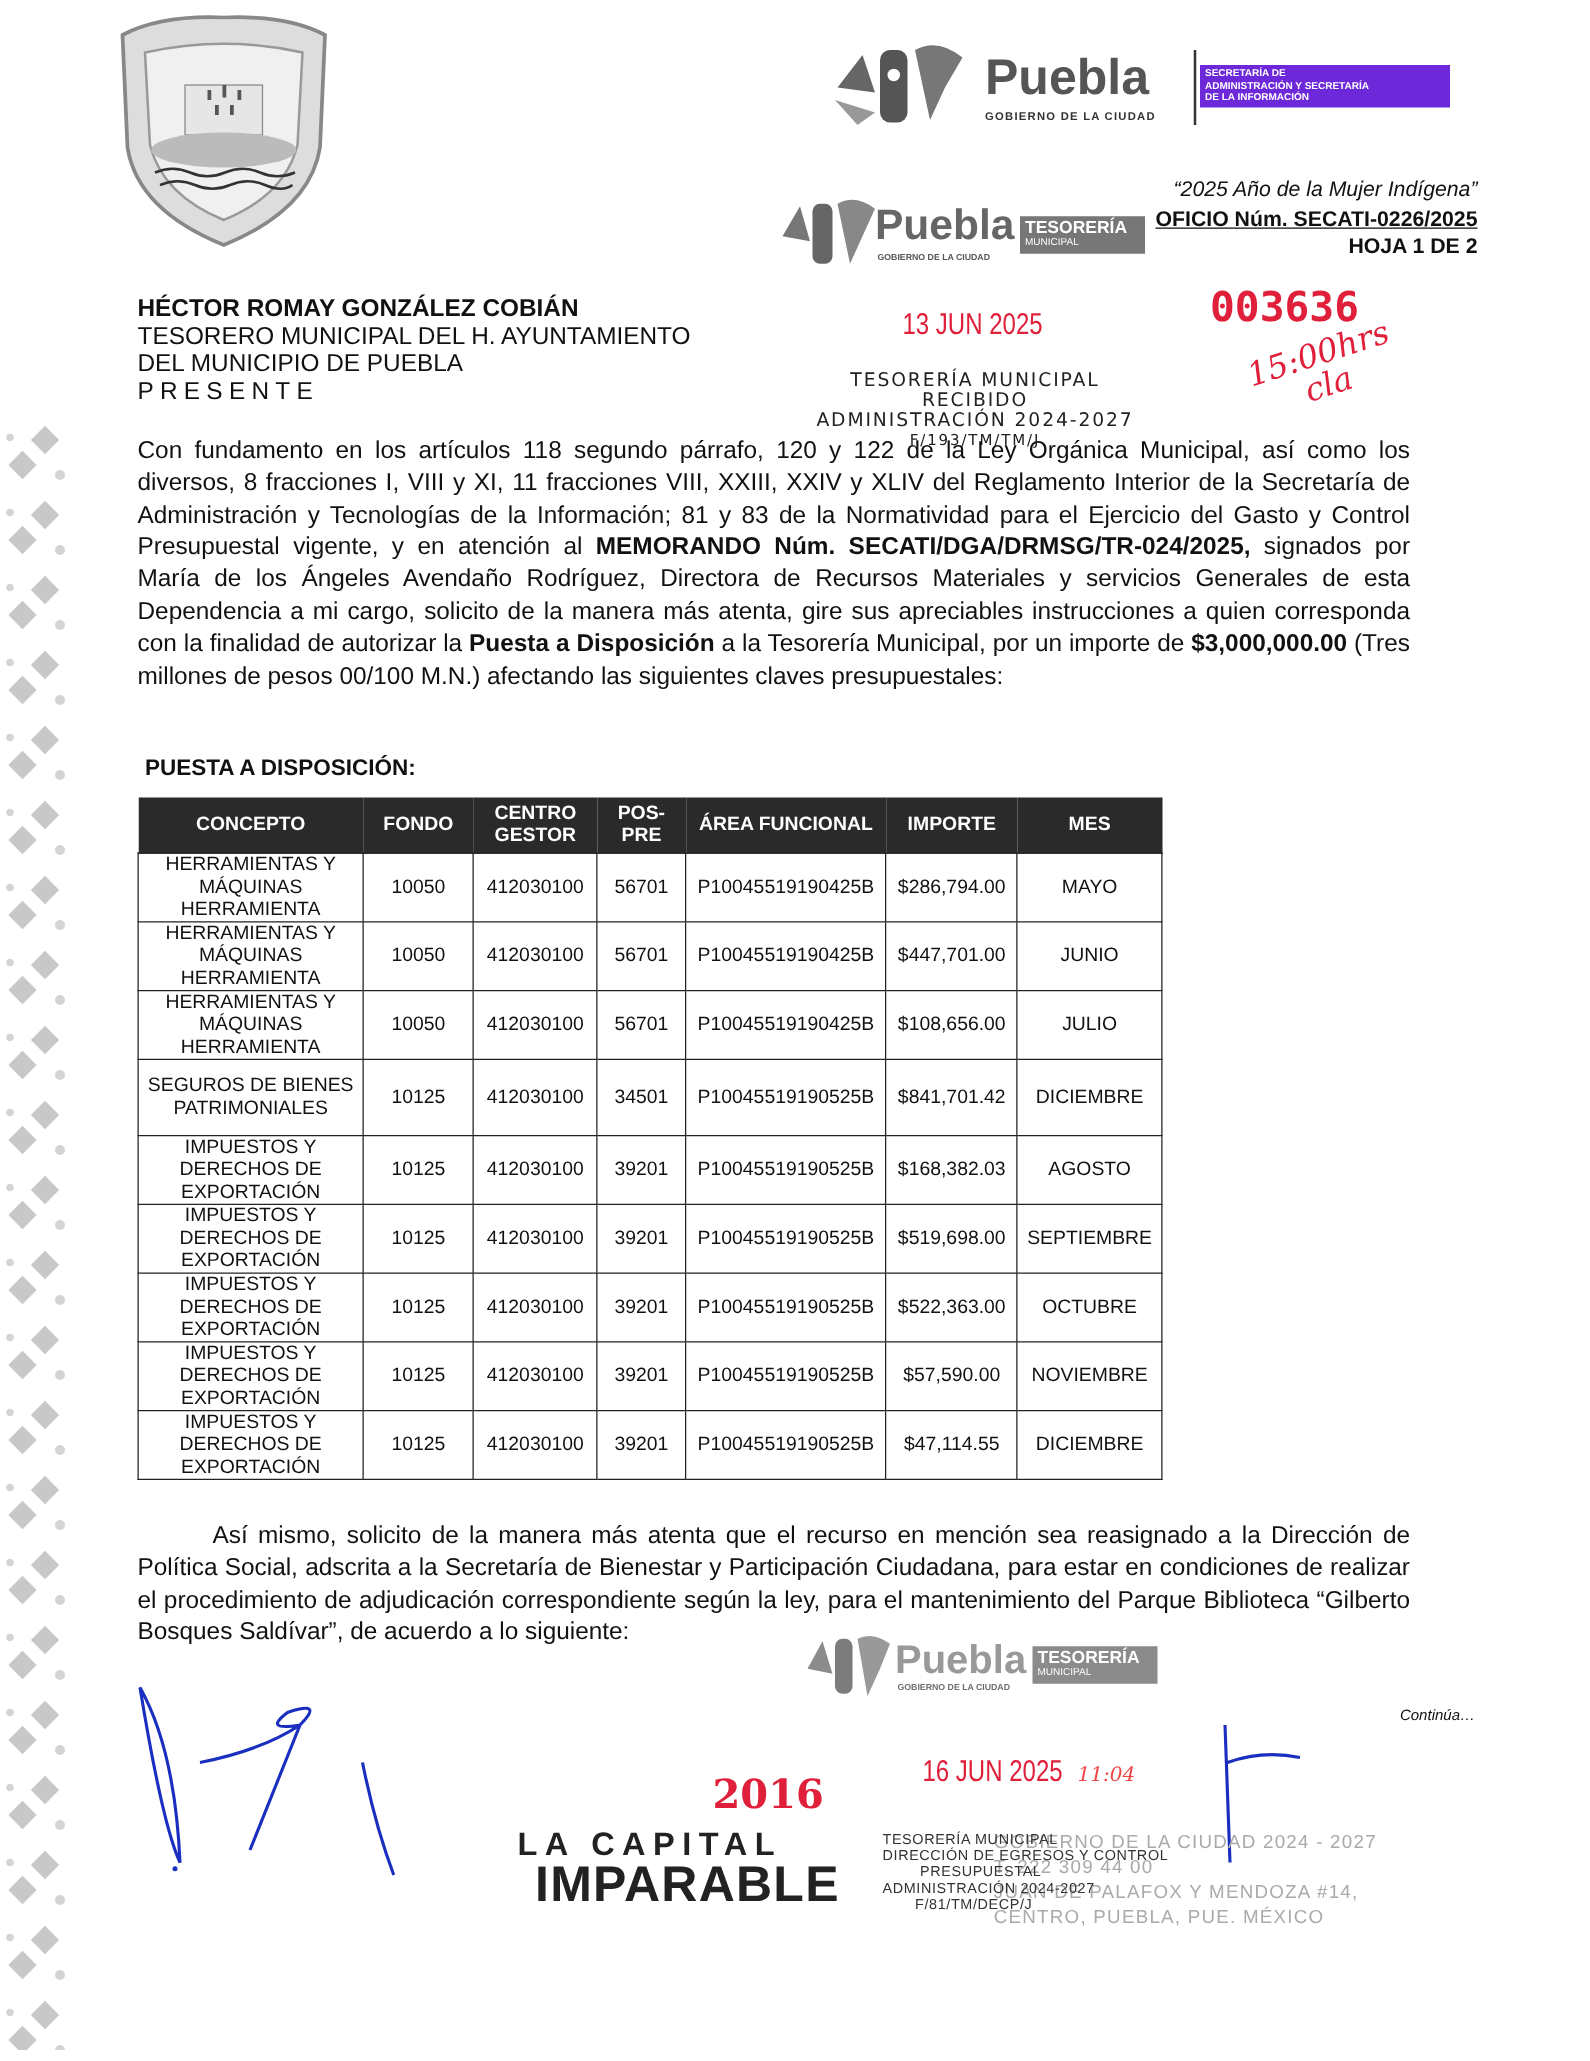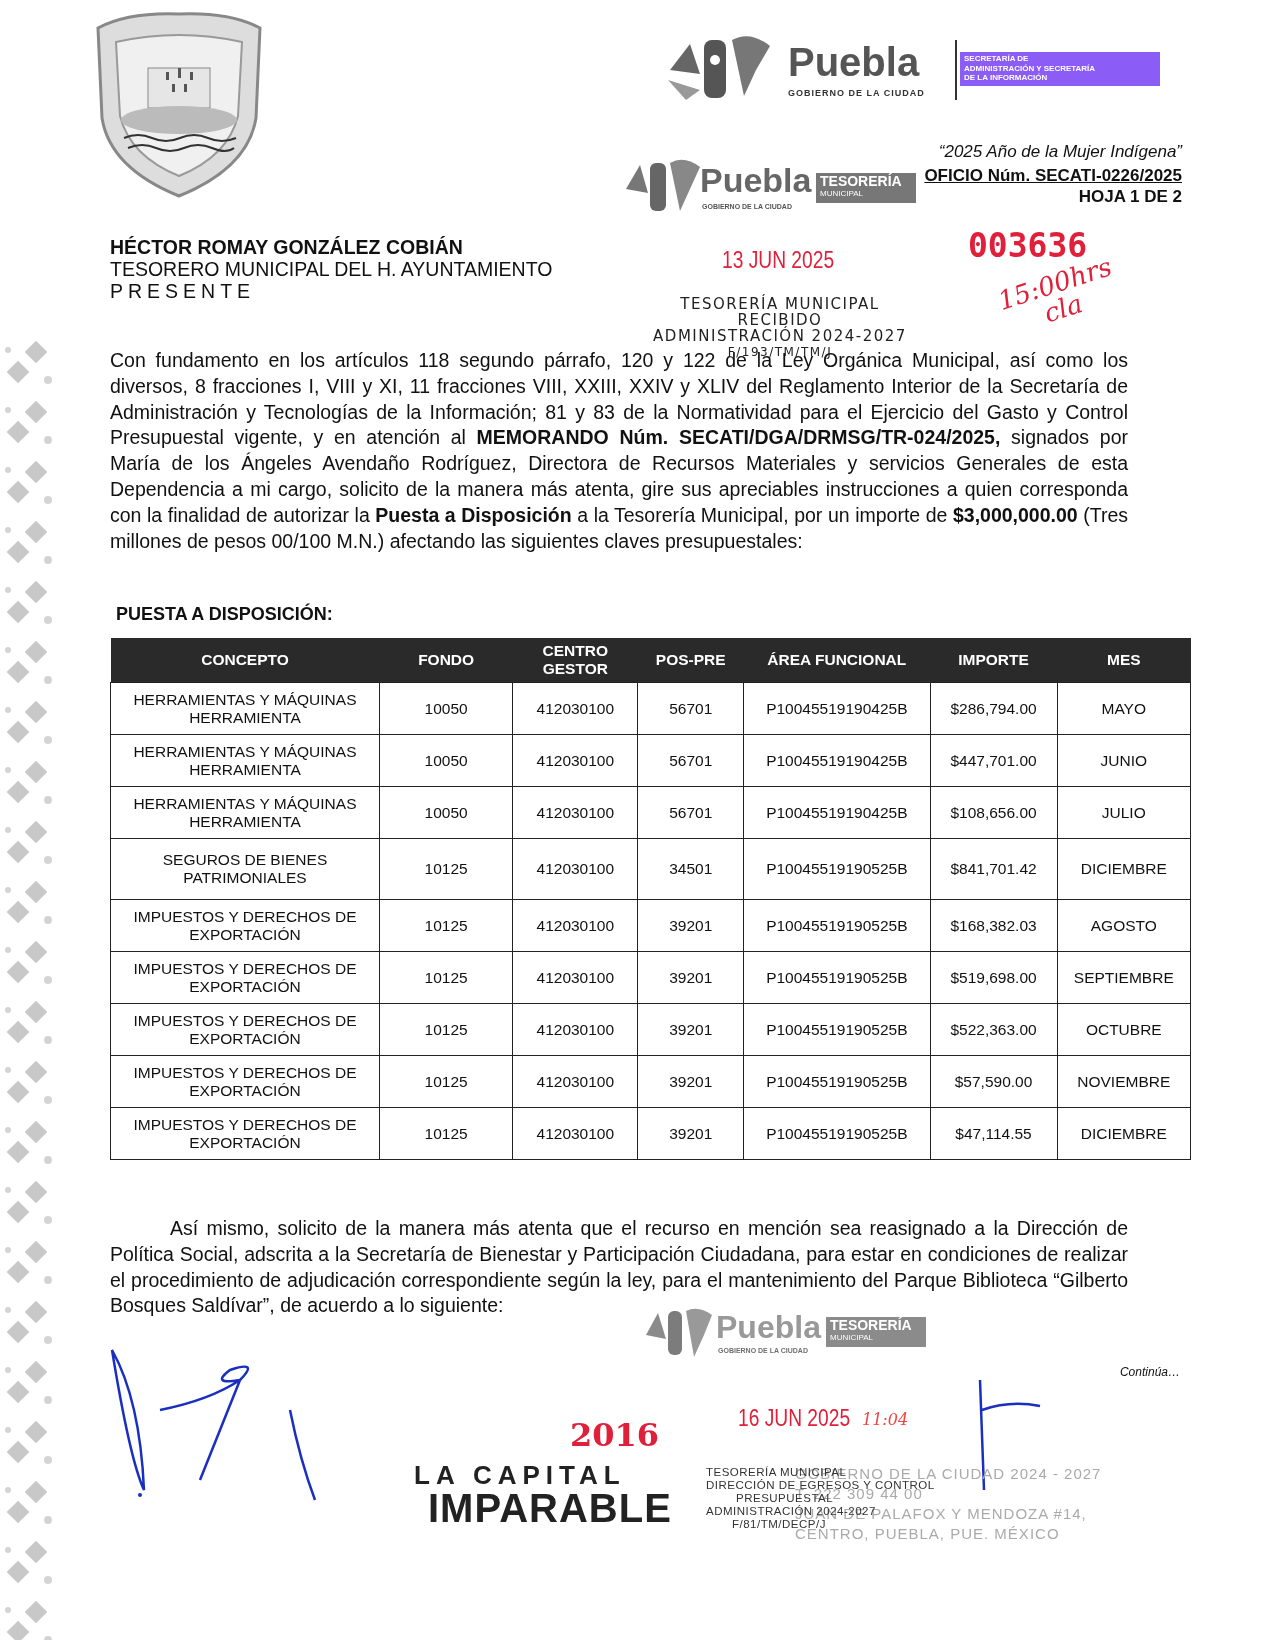--- a/index.html
+++ b/index.html
@@ -24,21 +24,21 @@
   .date1{left:722px;top:246px;font-size:24px;letter-spacing:0px;transform:scaleX(0.8);transform-origin:left;}
   .folio1{left:968px;top:226px;font-size:33px;font-weight:bold;font-family:"DejaVu Sans Mono",monospace;}
   .hand1{left:1000px;top:270px;font-size:26px;font-style:italic;transform:rotate(-18deg);font-family:"DejaVu Serif",serif;color:#e0203a;line-height:26px;}
   .recibido{left:640px;top:296px;width:280px;text-align:center;font-family:"DejaVu Sans",sans-serif;font-size:15px;letter-spacing:1.5px;line-height:16px;color:#222;}
   
   .para{left:110px;width:1018px;font-size:19.5px;line-height:25.8px;text-align:justify;}
   .p1{top:348px;}
   .b{font-weight:bold;margin-top:40px;}
   .section-title{left:116px;top:604px;font-weight:bold;font-size:18px;}
   
-  table.budget{position:absolute;left:110px;top:638px;width:1081px;border-collapse:collapse;font-size:15.5px;}
+  table.budget{position:absolute;left:110px;top:638px;width:820px;border-collapse:collapse;font-size:15.5px;}
   table.budget th{background:#2a2a2a;color:#fff;font-weight:bold;height:44px;padding:0 4px;text-align:center;line-height:18px;}
   table.budget td{border:1.5px solid #222;text-align:center;height:51px;padding:0 4px;line-height:18px;}
   table.budget tr.tall td{height:60px;}
   .p2{top:1216px;text-indent:60px;}
   .continua{right:92px;top:1365px;font-style:italic;font-size:12px;}
   .logo-sub2{left:640px;top:1305px;width:320px;height:62px;opacity:0.85;}
   .folio2{left:570px;top:1388px;font-size:32px;font-weight:bold;font-family:"DejaVu Serif",serif;margin-top:28px;}
   .date2{left:738px;top:1404px;font-size:24px;transform:scaleX(0.8);transform-origin:left;}
   .hand2{left:862px;top:1410px;font-size:16px;color:#ef4444;font-family:"DejaVu Serif",serif;font-style:italic;}
   .footer-capital{left:414px;top:1460px;font-size:26px;font-weight:bold;letter-spacing:6px;color:#222;}
@@ -83,21 +83,21 @@
   <svg class="abs" style="left:0;top:0" width="130" height="72" viewBox="0 0 130 72">
     <path d="M10 40 L30 14 L40 44 Z" fill="#666"></path>
     <rect x="44" y="10" width="22" height="58" rx="8" fill="#555"></rect>
     <circle cx="55" cy="30" r="5" fill="#fff"></circle>
     <path d="M72 10 Q90 0 110 16 L96 40 L84 66 Z" fill="#777"></path>
     <path d="M8 50 L26 70 L40 60 Z" fill="#999"></path>
   </svg>
   <div class="abs" style="left:128px;top:10px;font-size:40px;font-weight:bold;color:#555;">Puebla</div>
   <div class="abs" style="left:128px;top:58px;font-size:9px;font-weight:bold;letter-spacing:1px;color:#333;">GOBIERNO DE LA CIUDAD</div>
   <div class="abs" style="left:295px;top:10px;width:2px;height:60px;background:#333;"></div>
-  <div class="abs" style="left:300px;top:22px;width:200px;height:34px;background:#8b5cf6;color:#fff;padding:2px 4px;box-sizing:border-box;font-size:8px;font-weight:bold;line-height:9.5px;">
+  <div class="abs" style="left:300px;top:22px;width:200px;height:34px;background:#6d28d9;color:#fff;padding:2px 4px;box-sizing:border-box;font-size:8px;font-weight:bold;line-height:9.5px;">
     <div>SECRETARÍA DE</div>
     <div>ADMINISTRACIÓN Y SECRETARÍA</div>
     <div>DE LA INFORMACIÓN</div>
   </div>
 </div>
 
 <div class="abs motto">“2025 Año de la Mujer Indígena”</div>
 <div class="abs oficio">
   <div class="num">OFICIO Núm. SECATI-0226/2025</div>
   <div>HOJA 1 DE 2</div>
@@ -113,20 +113,21 @@
   <div class="abs" style="left:82px;top:48px;font-size:7px;font-weight:bold;color:#555;">GOBIERNO DE LA CIUDAD</div>
   <div class="abs" style="left:196px;top:18px;width:100px;height:30px;background:#777;color:#fff;padding:1px 4px;box-sizing:border-box;">
     <div style="font-size:14px;font-weight:bold;line-height:15px;">TESORERÍA</div>
     <div style="font-size:8px;line-height:9px;">MUNICIPAL</div>
   </div>
 </div>
 
 <div class="abs addr">
   <div class="name">HÉCTOR ROMAY GONZÁLEZ COBIÁN</div>
   <div>TESORERO MUNICIPAL DEL H. AYUNTAMIENTO</div>
+  <div>DEL MUNICIPIO DE PUEBLA</div>
   <div class="present">PRESENTE</div>
 </div>
 
 <div class="abs stamp-red date1">13 JUN 2025</div>
 <div class="abs stamp-red folio1">003636</div>
 <div class="abs hand1">
   <div>15:00hrs</div>
   <div style="padding-left:40px">cla</div>
 </div>
 <div class="abs recibido">

